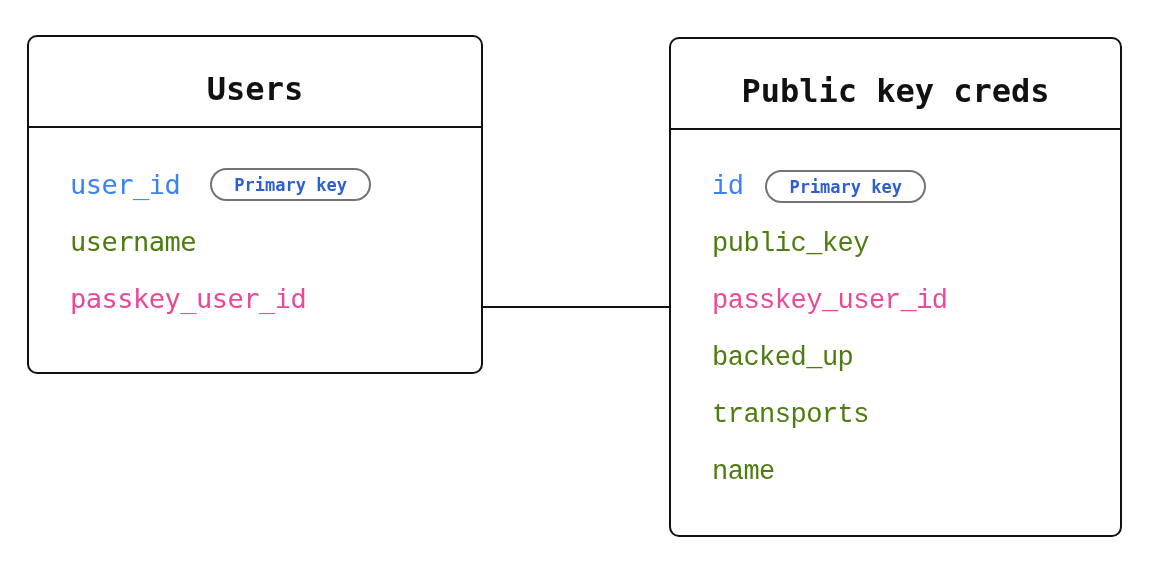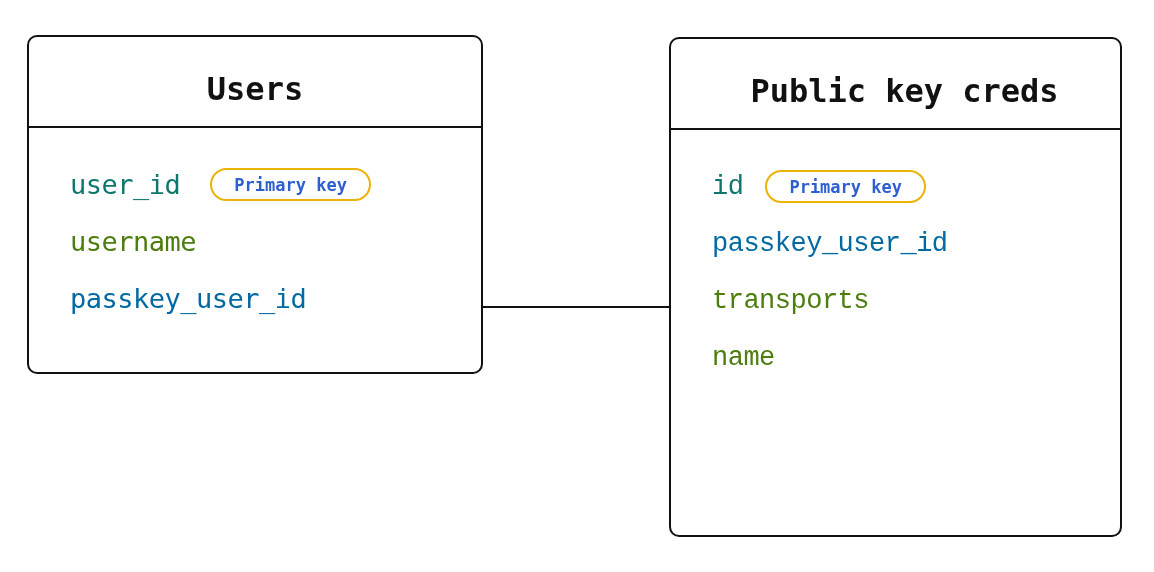--- a/index.html
+++ b/index.html
@@ -52,30 +52,30 @@
     display: flex;
     align-items: center;
     box-sizing: border-box;
     white-space: nowrap;
   }
   .attr-name {
     font-family: "DejaVu Sans Mono", monospace;
     color: #4d7c0f;
     letter-spacing: -0.5px;
   }
-  .attr-name.is-key   { color: #0f766e; }
-  .attr-name.is-fk    { color: #0369a1; }
+  .attr-name.is-key   { color: #3b82f6; }
+  .attr-name.is-fk    { color: #ec4899; }
 
   
   .pk-badge {
     display: inline-flex;
     align-items: center;
     justify-content: center;
     box-sizing: border-box;
-    border: 2px solid #eab308;
+    border: 2px solid #737373;
     border-radius: 999px;
     color: #2E5FD0;
     font-family: "DejaVu Sans Mono", monospace;
     font-weight: bold;
     white-space: nowrap;
   }
 
   
   .connector {
     position: absolute;
@@ -114,21 +114,20 @@
     left: 669px;
     top: 37px;
     width: 453px;
     height: 500px;
   }
   #entity-pkcreds .entity-header {
     font-size: 32px;
     line-height: 32px;
     padding-top: 36px;
     padding-bottom: 0;
-    margin-left: 9px;
   }
   #entity-pkcreds .entity-divider { margin-top: 21px; }
   #entity-pkcreds .entity-body { padding-top: 28px; }
   #entity-pkcreds .attr-row {
     height: 57px;
     padding-left: 41px;
   }
   #entity-pkcreds .attr-name { font-size: 27px; font-family: Liberation Mono, monospace; }
   #entity-pkcreds .pk-badge {
     height: 33px;
@@ -176,25 +175,31 @@
   <div class="entity" id="entity-pkcreds">
     <div class="entity-header">Public key creds</div>
     <div class="entity-divider"></div>
     <div class="entity-body">
 
       <div class="attr-row">
         <span class="attr-name is-key">id</span>
         <span class="pk-badge">Primary key</span>
       </div>
 
+      <div class="attr-row">
+        <span class="attr-name">public_key</span>
+      </div>
 
       <div class="attr-row">
         <span class="attr-name is-fk">passkey_user_id</span>
       </div>
 
+      <div class="attr-row">
+        <span class="attr-name">backed_up</span>
+      </div>
 
       <div class="attr-row">
         <span class="attr-name">transports</span>
       </div>
 
       <div class="attr-row">
         <span class="attr-name">name</span>
       </div>
 
     </div>

